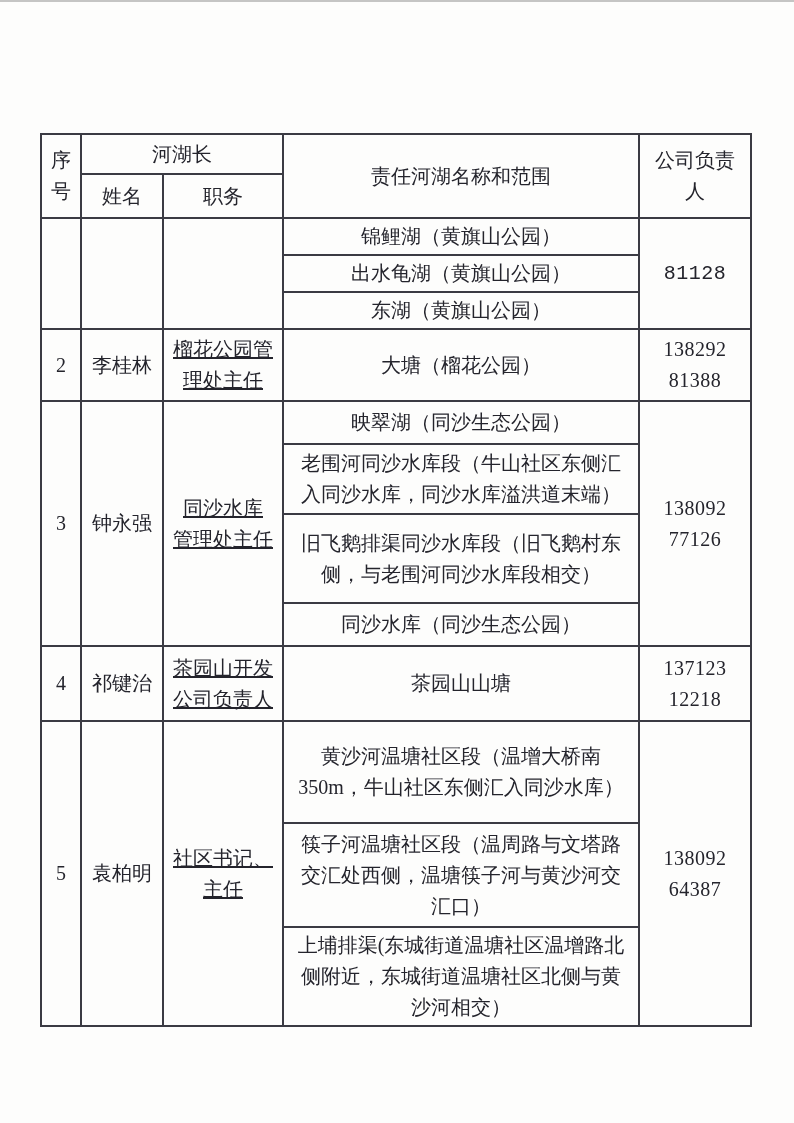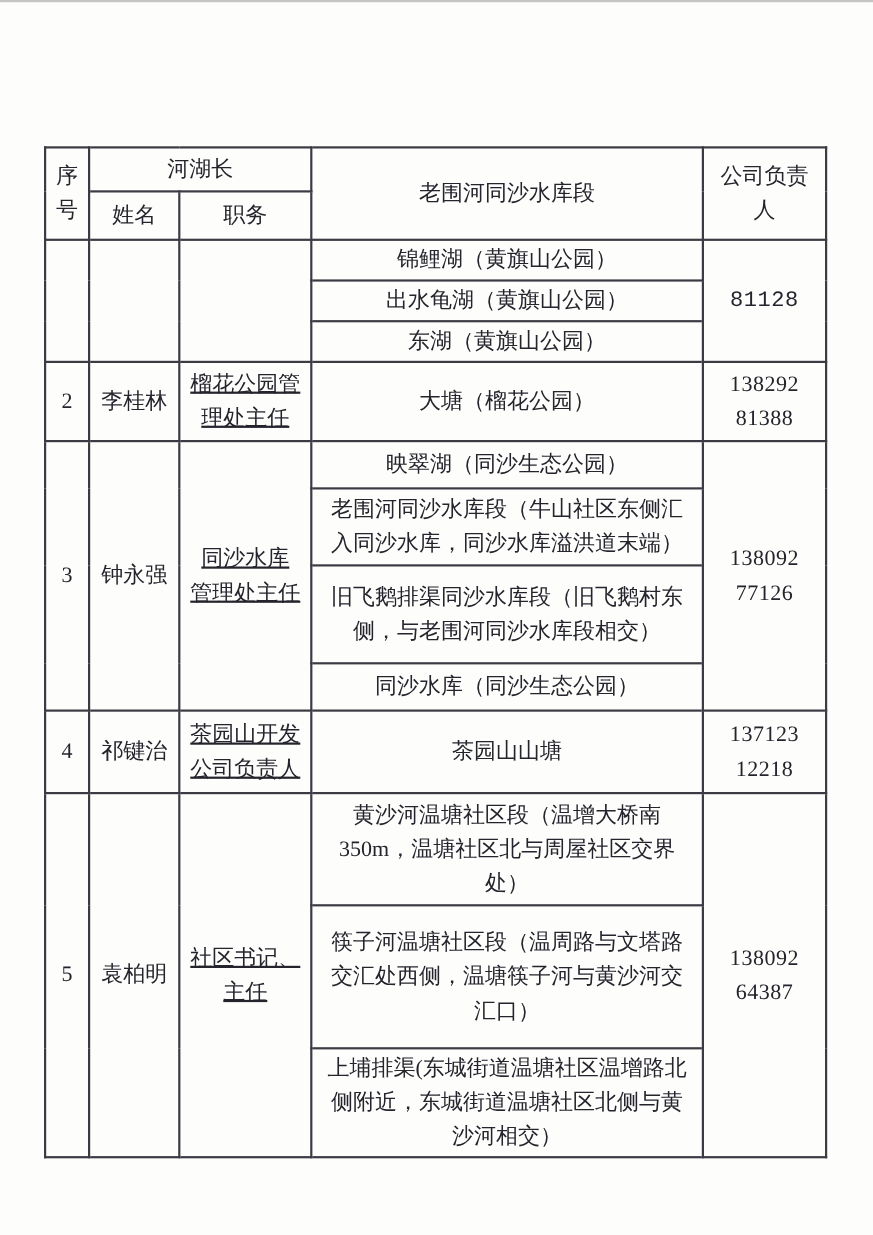--- a/index.html
+++ b/index.html
@@ -74,21 +74,21 @@
       <col style="width:120px">
       <col style="width:356px">
       <col style="width:112px">
     </colgroup>
 
     <tbody>
         <tr style="height:40px">
       <th rowspan="2" class="serial-head">序
 号</th>
       <th colspan="2">河湖长</th>
-      <th rowspan="2">老围河同沙水库段</th>
+      <th rowspan="2">责任河湖名称和范围</th>
       <th rowspan="2">公司负责人</th>
     </tr>
     <tr style="height:44px">
       <th>姓名</th>
       <th>职务</th>
     </tr>
 
     <tr style="height:35px">
       <td rowspan="3"></td>
       <td rowspan="3"></td>
@@ -140,25 +140,25 @@
       <td>茶园山山塘</td>
       <td class="phone">137123
 12218</td>
     </tr>
 
     <tr style="height:102px">
       <td rowspan="3">5</td>
       <td rowspan="3">袁柏明</td>
       <td rowspan="3" class="pre">社区书记、
 主任</td>
-      <td>黄沙河温塘社区段（温增大桥南350m，温塘社区北与周屋社区交界处）</td>
+      <td>黄沙河温塘社区段（温增大桥南350m，牛山社区东侧汇入同沙水库）</td>
       <td rowspan="3" class="phone">138092
 64387</td>
     </tr>
-    <tr style="height:130px">
+    <tr style="height:104px">
       <td>筷子河温塘社区段（温周路与文塔路交汇处西侧，温塘筷子河与黄沙河交汇口）</td>
     </tr>
     <tr style="height:84px">
       <td>上埔排渠(东城街道温塘社区温增路北侧附近，东城街道温塘社区北侧与黄沙河相交）</td>
     </tr>
   </tbody>
     </table>
 </div>
 
 </body></html>

